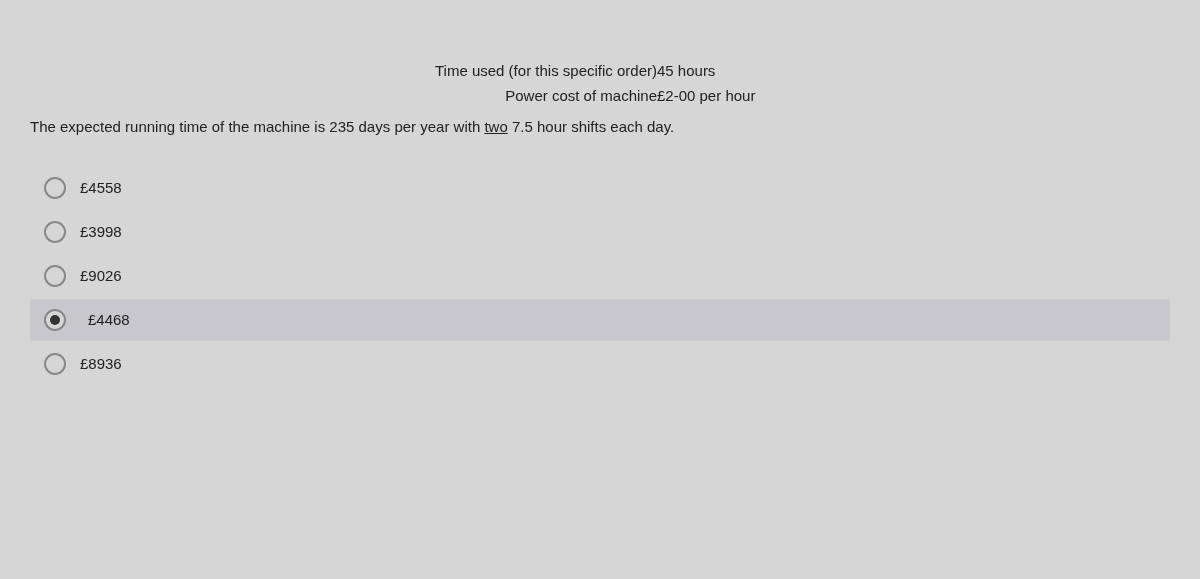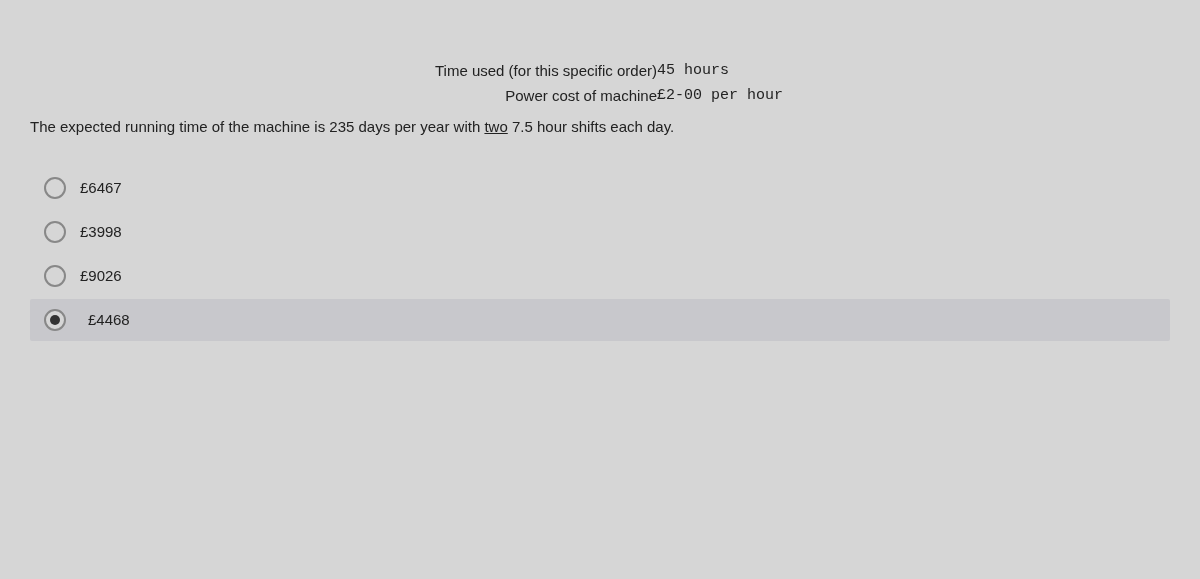--- a/index.html
+++ b/index.html
@@ -35,21 +35,20 @@
     }
 
     .info-table tr td:first-child {
       width: 55%;
       text-align: right;
     }
 
     .info-table tr td:last-child {
       width: 45%;
       font-weight: normal;
-      font-family: Liberation Mono, monospace;
     }
 
     .running-time-note {
       margin-bottom: 28px;
       line-height: 1.5;
     }
 
     .running-time-note .underline {
       text-decoration: underline;
     }
@@ -126,31 +125,35 @@
       </tbody>
   </table>
 
   <p class="running-time-note">
     <span>The expected running time of the machine is 235 days per year with </span><span class="underline">two</span><span> 7.5 hour shifts each day.</span>
   </p>
 
   <ul class="options-list" id="options-list">
       <li class="option-item">
         <div class="radio-outer"></div>
-        <span class="option-label">£6467</span>
+        <span class="option-label">£4558</span>
       </li>
       <li class="option-item">
         <div class="radio-outer"></div>
         <span class="option-label">£3998</span>
       </li>
       <li class="option-item">
         <div class="radio-outer"></div>
         <span class="option-label">£9026</span>
       </li>
       <li class="option-item selected">
         <div class="radio-outer">
           <div class="radio-inner"></div>
         </div>
         <span class="option-label">£4468</span>
       </li>
+      <li class="option-item">
+        <div class="radio-outer"></div>
+        <span class="option-label">£8936</span>
+      </li>
     </ul>
 
 </div>
 
 </body></html>

